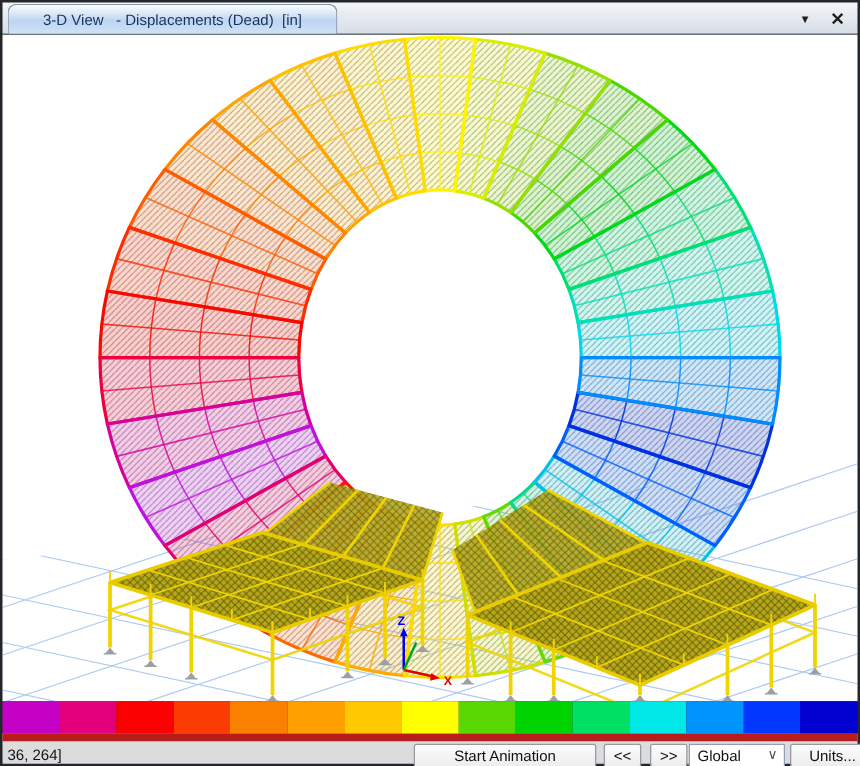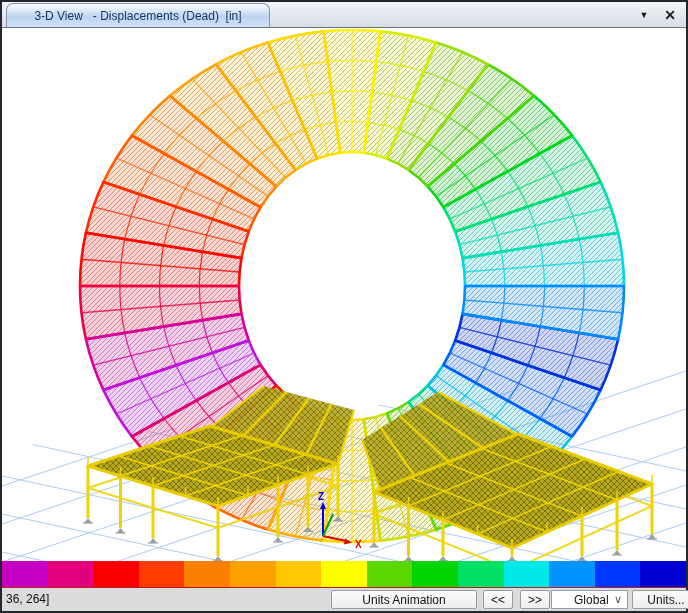--- a/index.html
+++ b/index.html
@@ -17,31 +17,31 @@
     color:#1c1c1c;cursor:default;}
   .tb-menu{right:32px;width:20px;font-size:9px;}
   .tb-close{right:6px;width:20px;font-size:14px;font-weight:bold;}
   
   .canvas{position:absolute;left:2px;top:28px;width:684px;height:533px;background:#ffffff;}
   
   .legend{position:absolute;left:2px;top:561px;width:684px;height:26px;display:flex;}
   .legend .seg{flex:1 1 0;height:100%;}
   
   .statusbar{position:absolute;left:2px;top:587px;width:684px;height:24px;background:#dcdcdc;
-    border-top:1px solid #b91c1c;box-sizing:border-box;font-size:12px;color:#111;}
+    border-top:6px solid #b91c1c;box-sizing:border-box;font-size:12px;color:#111;}
   .coords{position:absolute;left:4px;top:0;line-height:23px;}
   .sbtn{position:absolute;top:2px;height:19px;background:linear-gradient(#fcfcfc,#ededed);
     border:1px solid #979ba1;border-radius:2px;display:flex;align-items:center;justify-content:center;
     font-size:12px;color:#111;box-sizing:border-box;cursor:default;}
   .btn-start{left:329px;width:146px;}
   .btn-back{left:481px;width:30px;}
   .btn-fwd{left:518px;width:30px;}
   .combo{position:absolute;top:2px;left:549px;width:77px;height:19px;background:#ffffff;
     border:1px solid #8fa0b4;box-sizing:border-box;display:flex;align-items:center;
-    font-size:12px;color:#111;padding-left:22px;cursor:default;}
+    font-size:12px;color:#111;padding-left:6px;cursor:default;}
   .combo .chev{position:absolute;right:5px;top:0;line-height:17px;color:#4a5562;font-size:11px;}
   .btn-units{left:630px;width:68px;}
 </style>
 </head>
 <body>
 
 <div id="window">
 
   <div class="titlebar">
     <div class="tab">
@@ -449,21 +449,21 @@
       <div class="seg" style="background: rgb(0, 212, 0);"></div>
       <div class="seg" style="background: rgb(0, 224, 100);"></div>
       <div class="seg" style="background: rgb(0, 232, 232);"></div>
       <div class="seg" style="background: rgb(0, 148, 255);"></div>
       <div class="seg" style="background: rgb(0, 56, 255);"></div>
       <div class="seg" style="background: rgb(0, 0, 208);"></div>
     </div>
 
   <div class="statusbar">
     <span class="coords">36, 264]</span>
-    <div class="sbtn btn-start">Units Animation</div>
+    <div class="sbtn btn-start">Start Animation</div>
     <div class="sbtn btn-back">&lt;&lt;</div>
     <div class="sbtn btn-fwd">&gt;&gt;</div>
     <div class="combo">
       <span>Global</span>
       <span class="chev">∨</span>
     </div>
     <div class="sbtn btn-units">Units...</div>
   </div>
 
 </div>

